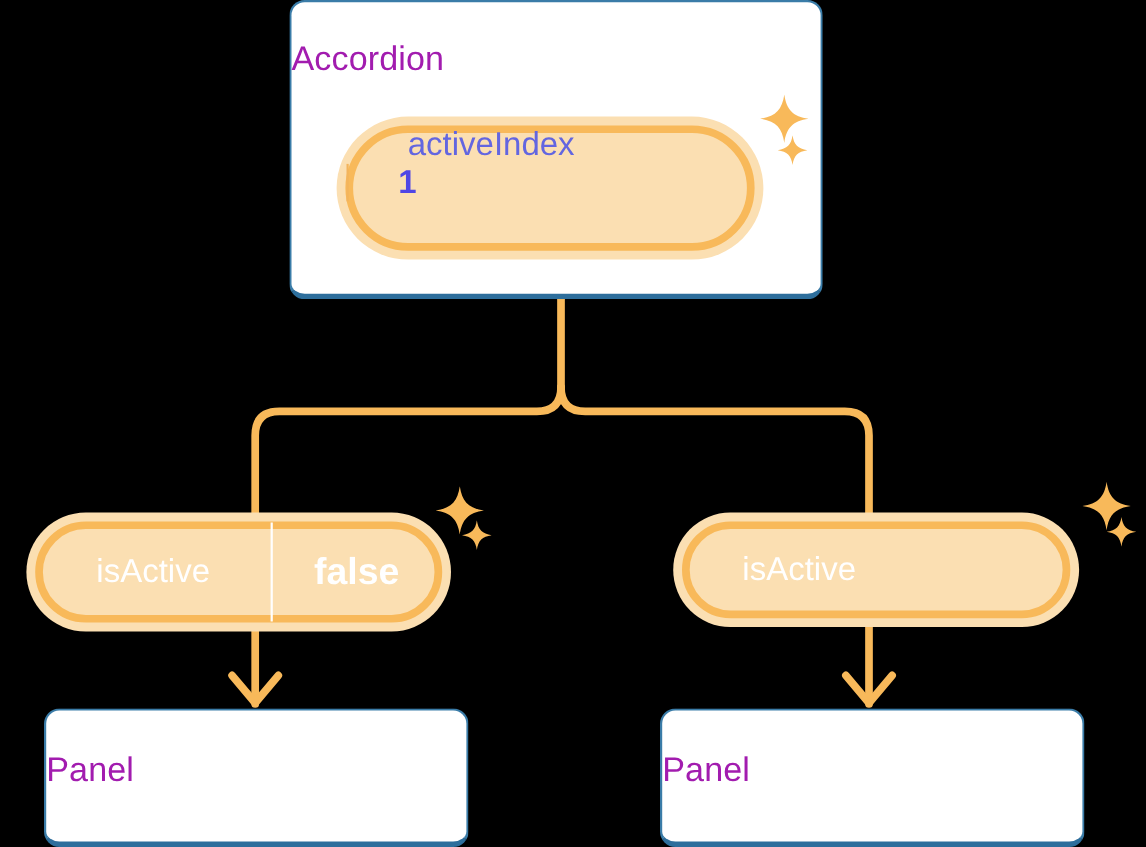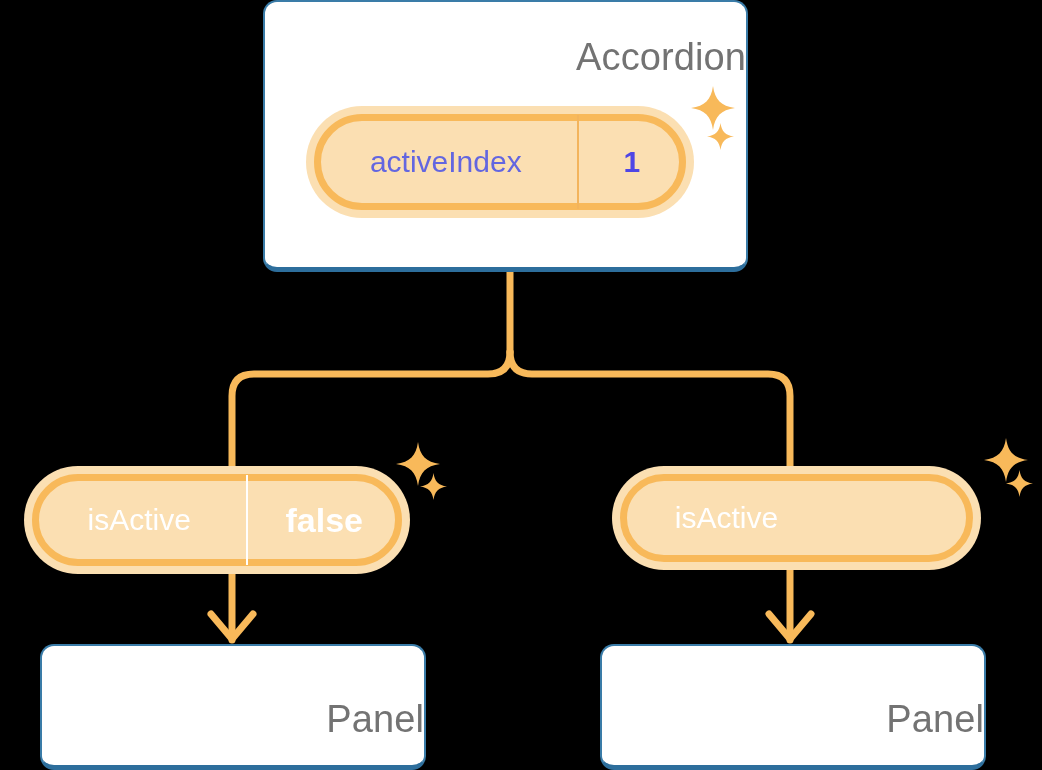--- a/index.html
+++ b/index.html
@@ -31,24 +31,24 @@
   .comp-box {
     position: absolute;
     background: #ffffff;
     border: 2px solid #3a7ca8;
     border-bottom: 5px solid #2d6e9c;
     border-radius: 14px;
     box-sizing: border-box;
     z-index: 2;
   }
   .comp-title {
-    color: #737373;
-    font-size: 38px;
+    color: #a21caf;
+    font-size: 31px;
     font-weight: 400;
-    text-align: right;
+    text-align: left;
     letter-spacing: 0.1px;
     white-space: nowrap;
   }
 
   #accordion-box {
     left: 263px;
     top: 0px;
     width: 485px;
     height: 272px;
   }
@@ -57,21 +57,21 @@
   }
 
   .panel-box {
     top: 644px;
     width: 386px;
     height: 126px;
   }
   #panel-left  { left: 40px; }
   #panel-right { left: 600px; }
   .panel-box .comp-title {
-    margin-top: 52px;
+    margin-top: 36px;
   }
 
   
   .pill {
     position: absolute;
     display: flex;
     align-items: stretch;
     box-sizing: border-box;
     border-radius: 999px;
     z-index: 3;
@@ -141,21 +141,22 @@
     font-size: 34px;
     font-weight: 700;
     border-left: 2px solid #ffffff;
   }
 
   
   #pill-active-index {
     left: 315px;
     top: 115px;
     width: 370px;
-    height: 94px;
+    height: 112px;
+    flex-direction: column;
   }
   #pill-active-index .pill-key { width: 263px; }
   #pill-active-index .pill-val { width: 107px; }
 
   #pill-is-active-left {
     left: 31px;
     top: 473px;
     width: 372px;
     height: 94px;
   }

